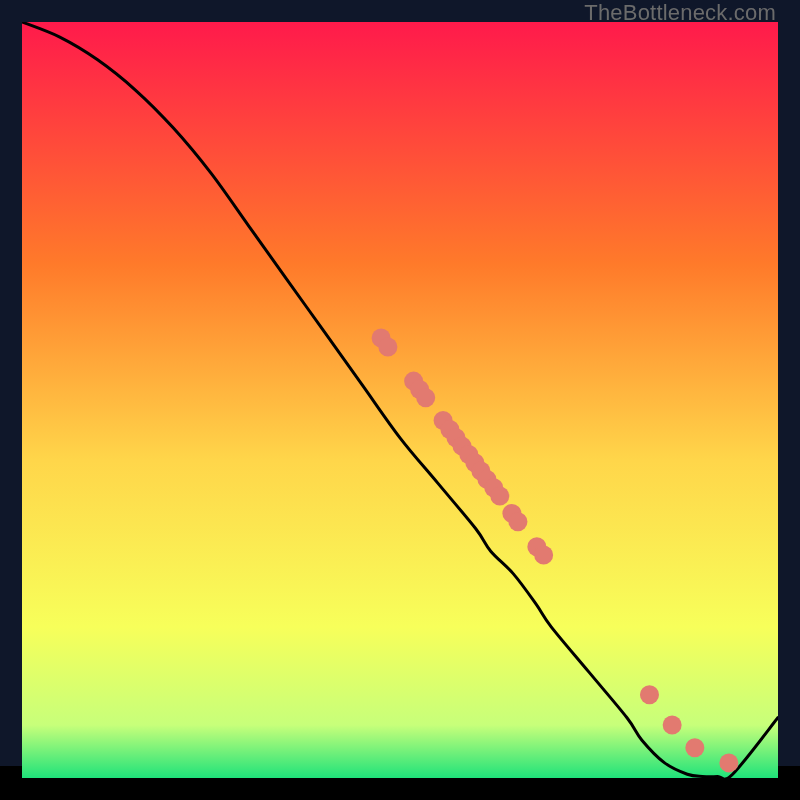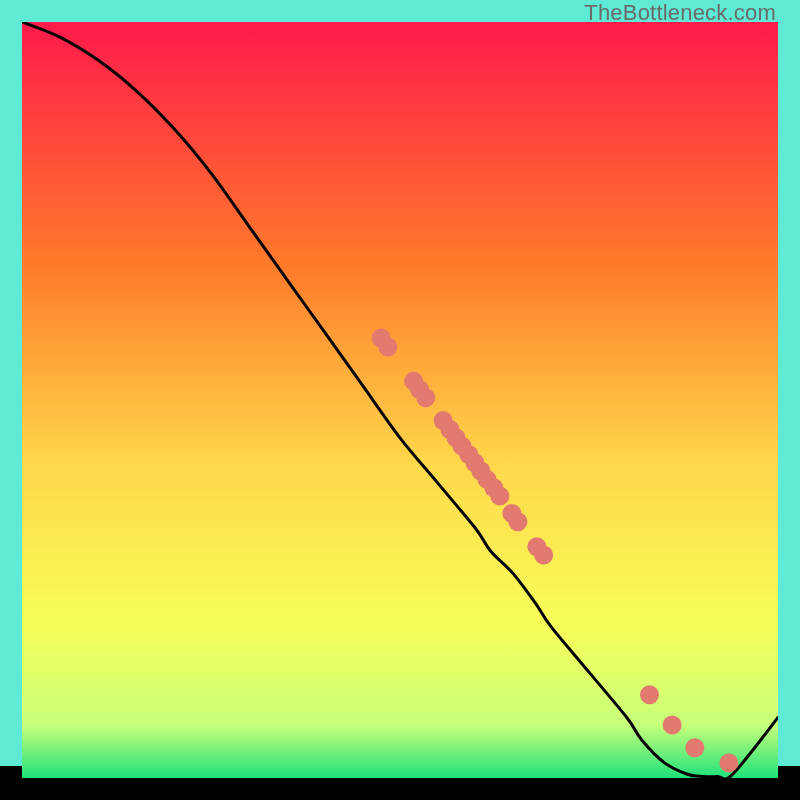--- a/index.html
+++ b/index.html
@@ -8,21 +8,21 @@
     width: 800px;
     height: 800px;
     background: #000;
     overflow: hidden;
     font-family: Arial, Helvetica, sans-serif;
   }
   .stage {
     position: relative;
     width: 800px;
     height: 766px;
-    background: #5eead4;
+    background: #0f172a;
   }
   .plot {
     position: absolute;
     left: 22px;
     top: 22px;
     width: 756px;
     height: 756px;
   }
   .plot svg {
     position: absolute;

